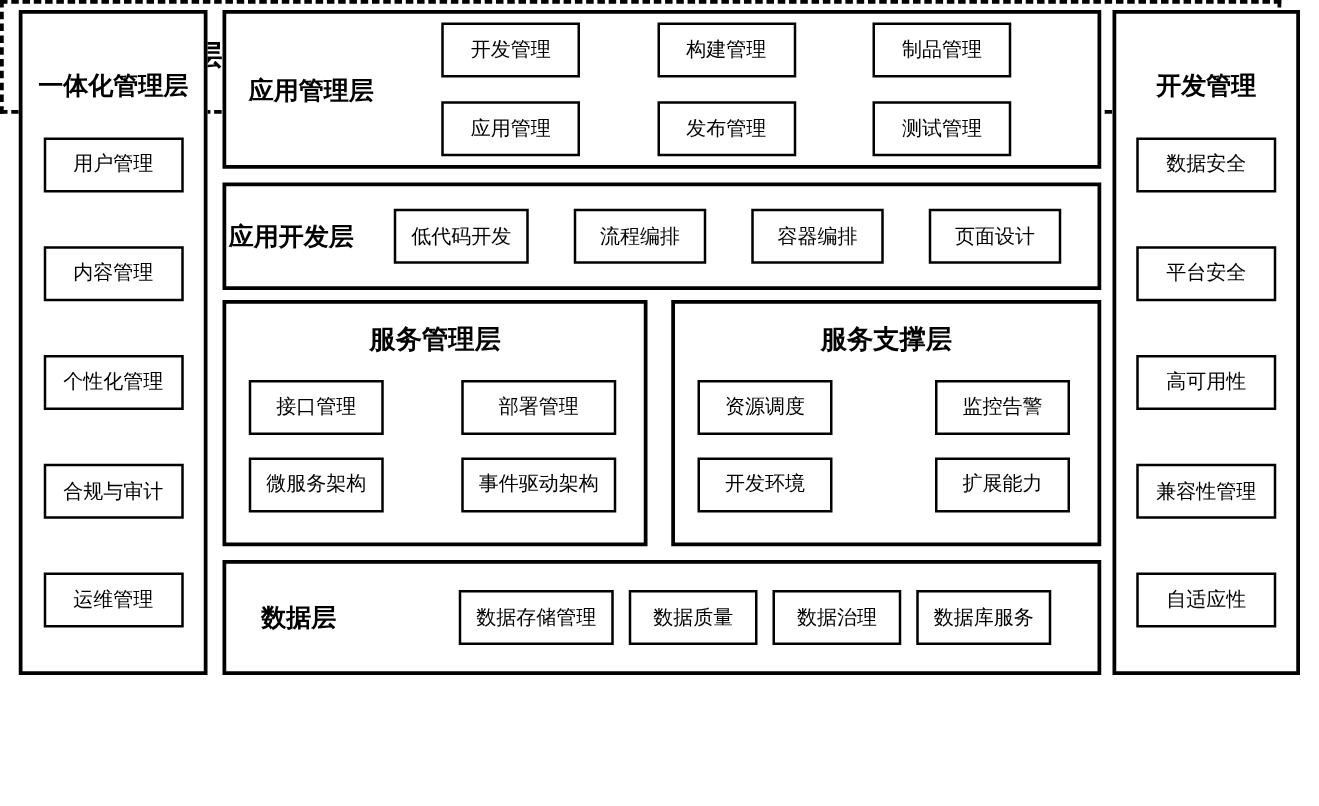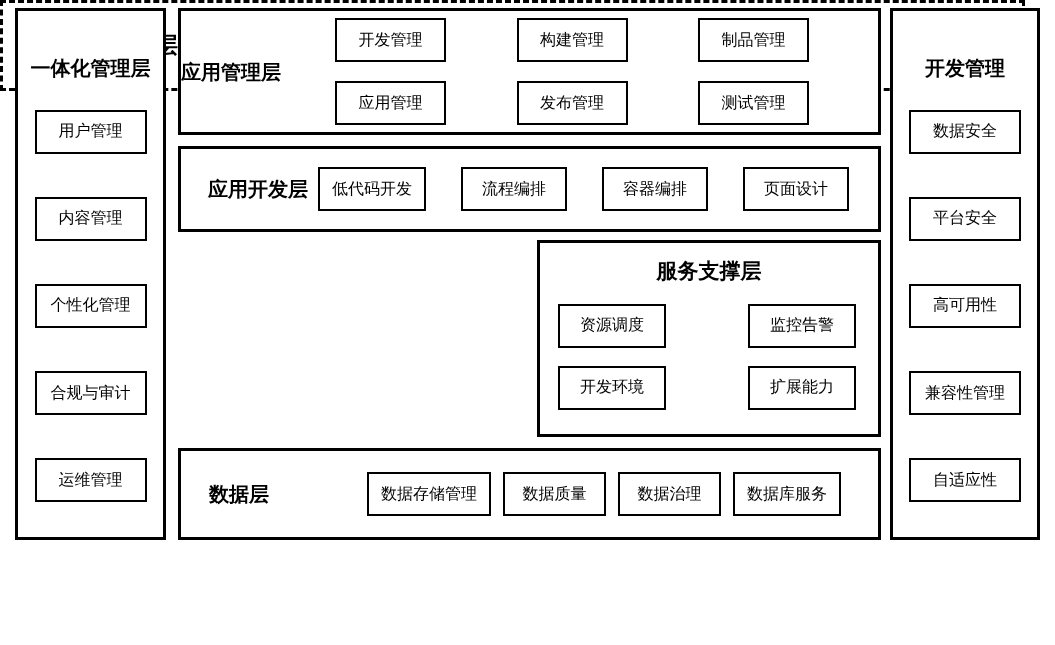--- a/index.html
+++ b/index.html
@@ -46,31 +46,31 @@
     justify-content: space-around;
     padding: 16px 0 22px 0;
     gap: 18px;
   }
   .col-items .box { width: 112px; }
   #left-col  { left: 15px;  top: 8px; width: 151px; height: 532px; }
   #right-col { left: 890px; top: 8px; width: 150px; height: 532px; }
 
   
   #app-mgmt { left: 178px; top: 8px; width: 703px; height: 127px; display: flex; align-items: center; }
-  #app-mgmt .title { width: 154px; }
+  #app-mgmt .title { margin-left: 18px; width: 154px; }
   #app-mgmt .grid3 {
     flex: 1; margin-right: 69px;
     display: grid; grid-template-columns: repeat(3, auto);
     justify-content: space-between; row-gap: 19px;
   }
   #app-mgmt .box { width: 111px; }
 
   
   #app-dev { left: 178px; top: 146px; width: 703px; height: 86px; display: flex; align-items: center; }
-  #app-dev .title { margin-left: 27px; width: 132px; }
+  #app-dev .title { margin-left: 2px; width: 132px; }
   #app-dev .row { flex: 1; margin-right: 29px; display: flex; justify-content: space-between; gap: 35px; }
   #app-dev .box { min-width: 106px; }
 
   
   .svc { display: flex; flex-direction: column; align-items: center; }
   .svc .title { margin-top: 15px; font-size: 21px; }
   .svc .grid2 {
     flex: 1; align-self: stretch;
     display: grid; grid-template-columns: auto auto;
     justify-content: space-between; align-content: space-evenly;
@@ -136,20 +136,29 @@
   <section class="outer" id="app-dev">
     <div class="title">应用开发层</div>
     <div class="row">
       <div class="box">低代码开发</div>
       <div class="box">流程编排</div>
       <div class="box">容器编排</div>
       <div class="box">页面设计</div>
     </div>
   </section>
 
+  <section class="outer svc" id="svc-mgmt">
+    <div class="title">服务管理层</div>
+    <div class="grid2">
+      <div class="box">接口管理</div>
+      <div class="box">部署管理</div>
+      <div class="box">微服务架构</div>
+      <div class="box">事件驱动架构</div>
+    </div>
+  </section>
 
   <section class="outer svc" id="svc-support">
     <div class="title">服务支撑层</div>
     <div class="grid2">
       <div class="box">资源调度</div>
       <div class="box">监控告警</div>
       <div class="box">开发环境</div>
       <div class="box">扩展能力</div>
     </div>
   </section>

